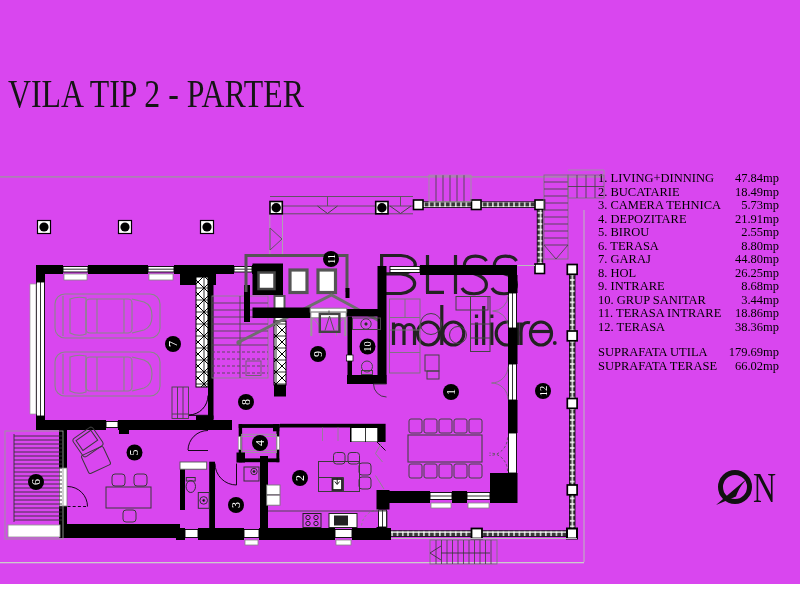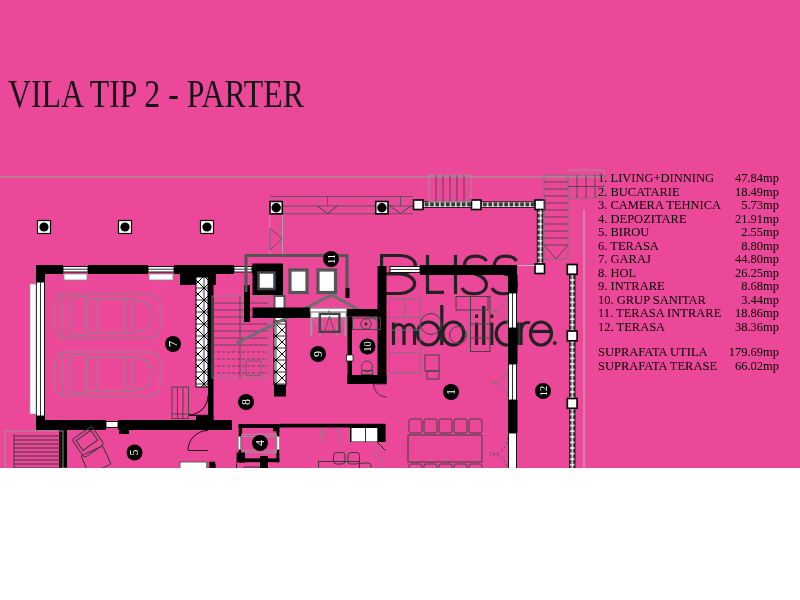--- a/index.html
+++ b/index.html
@@ -1,16 +1,16 @@
 <!DOCTYPE html>
 <html><head>
 <meta charset="utf-8">
 <style>
   html,body{margin:0;padding:0;background:#fff;}
-  #page{position:relative;width:800px;height:468px;background:#ec4899;overflow:hidden;
+  #page{position:relative;width:800px;height:584px;background:#d946ef;overflow:hidden;
         font-family:"Liberation Serif", serif;}
   svg{position:absolute;left:0;top:0;}
 </style>
 </head>
 <body>
 <div id="page">
 <svg width="800" height="600" viewBox="0 0 800 600">
 <defs>
   <pattern id="rail" width="5.3" height="5.6" patternUnits="userSpaceOnUse">
     <rect x="0" y="0" width="5.3" height="5.6" fill="#fff"></rect>

